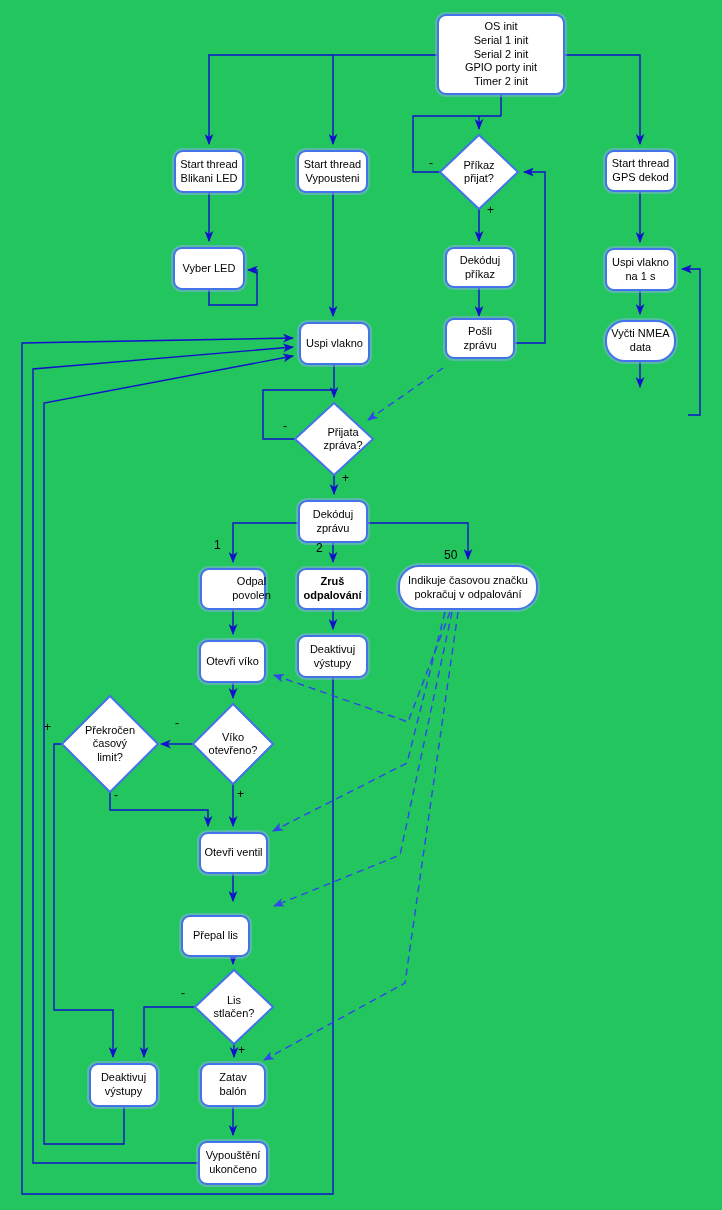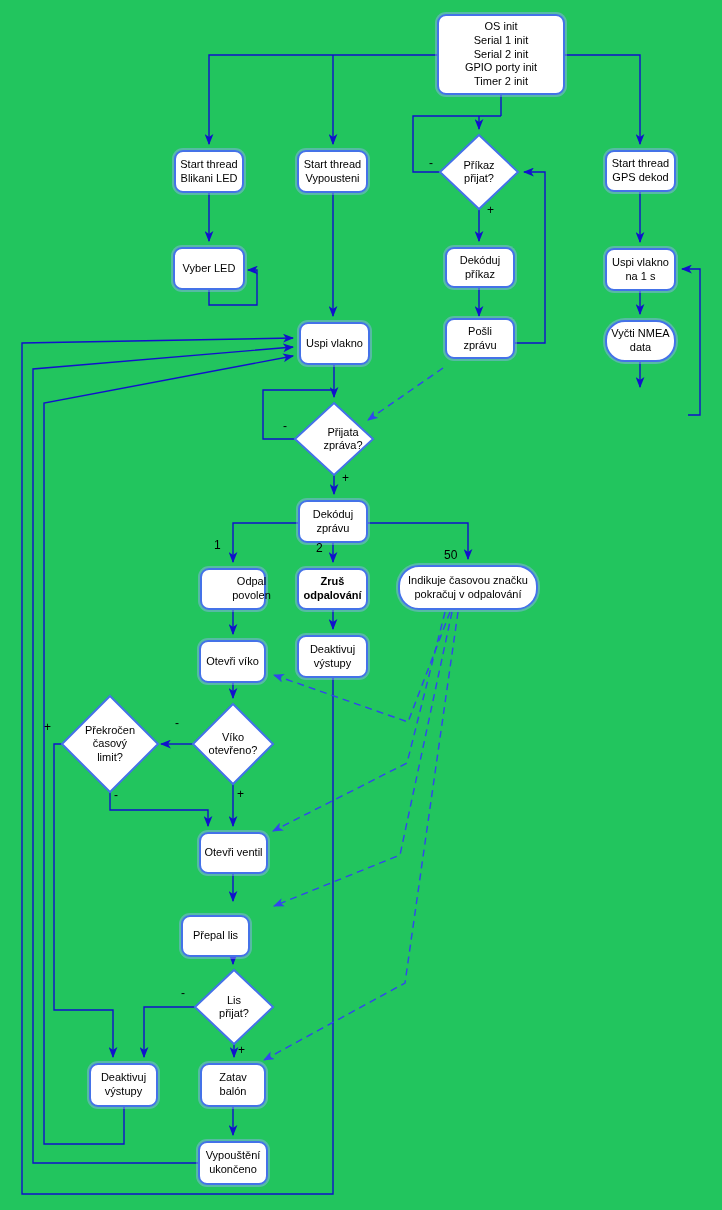--- a/index.html
+++ b/index.html
@@ -128,21 +128,21 @@
   <div class="dtext" style="left:444px;top:152px;width:70px;height:40px;">Příkaz
 přijat?</div>
   <div class="dtext" style="left:308px;top:419px;width:70px;height:40px;">Přijata
 zpráva?</div>
   <div class="dtext" style="left:70px;top:718px;width:80px;height:52px;">Překročen
 časový
 limit?</div>
   <div class="dtext" style="left:196px;top:724px;width:74px;height:40px;">Víko
 otevřeno?</div>
   <div class="dtext" style="left:199px;top:987px;width:70px;height:40px;">Lis
-přijat?</div>
+stlačen?</div>
 
   <div class="elabel" style="left:429px;top:156px;">-</div>
   <div class="elabel" style="left:487px;top:203px;">+</div>
   <div class="elabel" style="left:283px;top:419px;">-</div>
   <div class="elabel" style="left:342px;top:471px;">+</div>
   <div class="elabel" style="left:214px;top:538px;">1</div>
   <div class="elabel" style="left:316px;top:541px;">2</div>
   <div class="elabel" style="left:444px;top:548px;">50</div>
   <div class="elabel" style="left:175px;top:716px;">-</div>
   <div class="elabel" style="left:237px;top:787px;">+</div>

